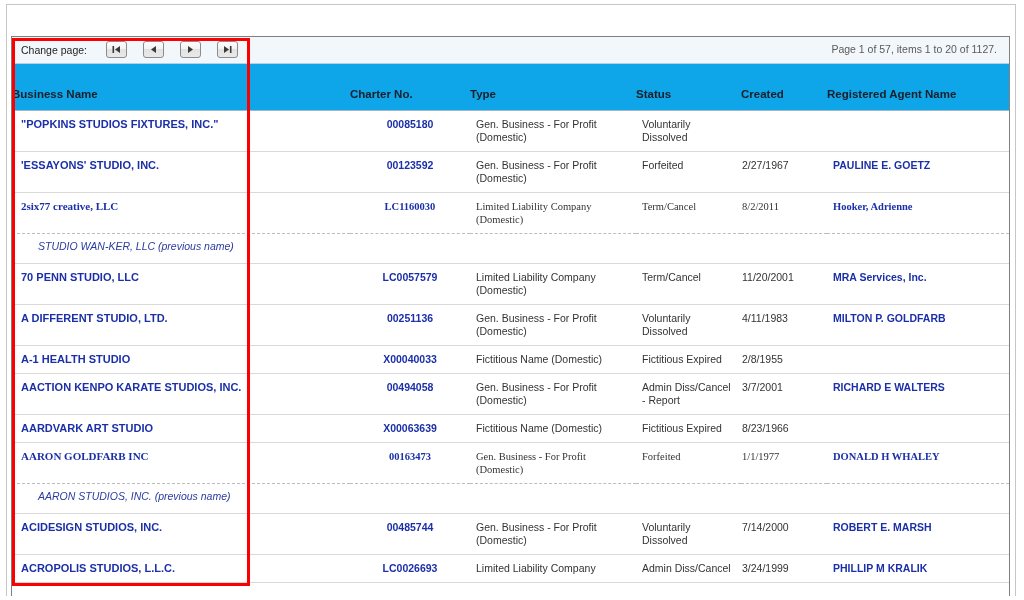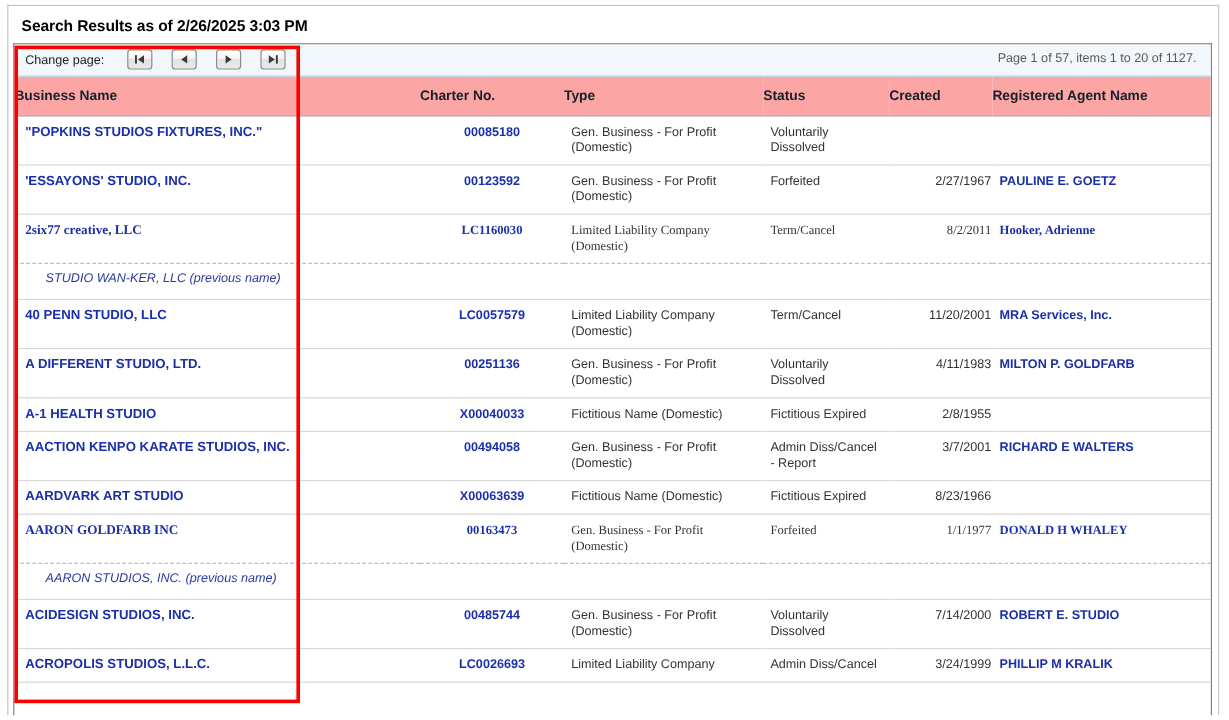--- a/index.html
+++ b/index.html
@@ -103,26 +103,26 @@
   }
 
   
   table.grid {
     width: 100%;
     border-collapse: collapse;
     table-layout: fixed;
     font-size: 10.5px;
   }
   table.grid th {
-    background: #fca5a5;
+    background: #0ea5e9;
     color: #17202a;
     font-size: 11.5px;
     font-weight: bold;
     text-align: left;
-    padding: 5px 0 5px 0;
+    padding: 19px 0 5px 0;
     height: 22px;
     border-bottom: 1px solid #9fb6cc;
     vertical-align: middle;
     white-space: nowrap;
   }
 
   th.c-name   { padding-left: 9px; }
   th.c-chart  { text-align: center; margin-top: 43px; }
   th.c-type   { padding-left: 6px; }
   th.c-status { padding-left: 6px; }
@@ -146,21 +146,21 @@
   }
   td.c-chart {
     text-align: center;
     font-weight: bold;
     color: #1b2fa8;
     font-size: 10.5px;
     cursor: pointer;
   }
   td.c-type   { padding-left: 6px; color: #333333; }
   td.c-status { padding-left: 6px; color: #333333; }
-  td.c-created{ text-align: right; color: #333333; }
+  td.c-created{ text-align: left; color: #333333; }
   td.c-agent  { padding-left: 6px; color: #1b2fa8; font-weight: bold; cursor: pointer; }
 
   tr.prev-row td {
     border-bottom: 1px solid #d9d9d9;
     border-top: 1px dashed #bdbdbd;
     padding-top: 6px;
     padding-bottom: 10px;
   }
   td.prev-name {
     padding-left: 26px;
@@ -188,21 +188,20 @@
     z-index: 30;
   }
 </style>
 </head>
 <body>
 
 <div id="page">
 
   <div class="outer-frame"></div>
 
-  <div class="page-title">Search Results as of 2/26/2025 3:03 PM</div>
 
   <div class="results-panel">
 
     <div class="pager-bar">
       <div class="pager-left">
         <span class="pager-label">Change page:</span>
 
         <span class="pg-btn">
           <svg width="9" height="9" viewBox="0 0 9 9">
             <rect x="0.5" y="1" width="1.6" height="7" fill="#3a3a3a"></rect>
@@ -295,21 +294,21 @@
           </tr>
           <tr class="prev-row">
             <td class="prev-name">STUDIO WAN-KER, LLC (previous name)</td>
             <td>&nbsp;</td>
             <td>&nbsp;</td>
             <td>&nbsp;</td>
             <td>&nbsp;</td>
             <td>&nbsp;</td>
           </tr>
           <tr>
-            <td class="c-name">40 PENN STUDIO, LLC</td>
+            <td class="c-name">70 PENN STUDIO, LLC</td>
             <td class="c-chart">LC0057579</td>
             <td class="c-type">
               <div>Limited Liability Company</div>
               <div>(Domestic)</div>
             </td>
             <td class="c-status">
               <div>Term/Cancel</div>
             </td>
             <td class="c-created">11/20/2001</td>
             <td class="c-agent">MRA Services, Inc.</td>
@@ -392,21 +391,21 @@
             <td class="c-chart">00485744</td>
             <td class="c-type">
               <div>Gen. Business - For Profit</div>
               <div>(Domestic)</div>
             </td>
             <td class="c-status">
               <div>Voluntarily</div>
               <div>Dissolved</div>
             </td>
             <td class="c-created">7/14/2000</td>
-            <td class="c-agent">ROBERT E. STUDIO</td>
+            <td class="c-agent">ROBERT E. MARSH</td>
           </tr>
           <tr>
             <td class="c-name">ACROPOLIS STUDIOS, L.L.C.</td>
             <td class="c-chart">LC0026693</td>
             <td class="c-type">
               <div>Limited Liability Company</div>
             </td>
             <td class="c-status">
               <div>Admin Diss/Cancel</div>
             </td>

